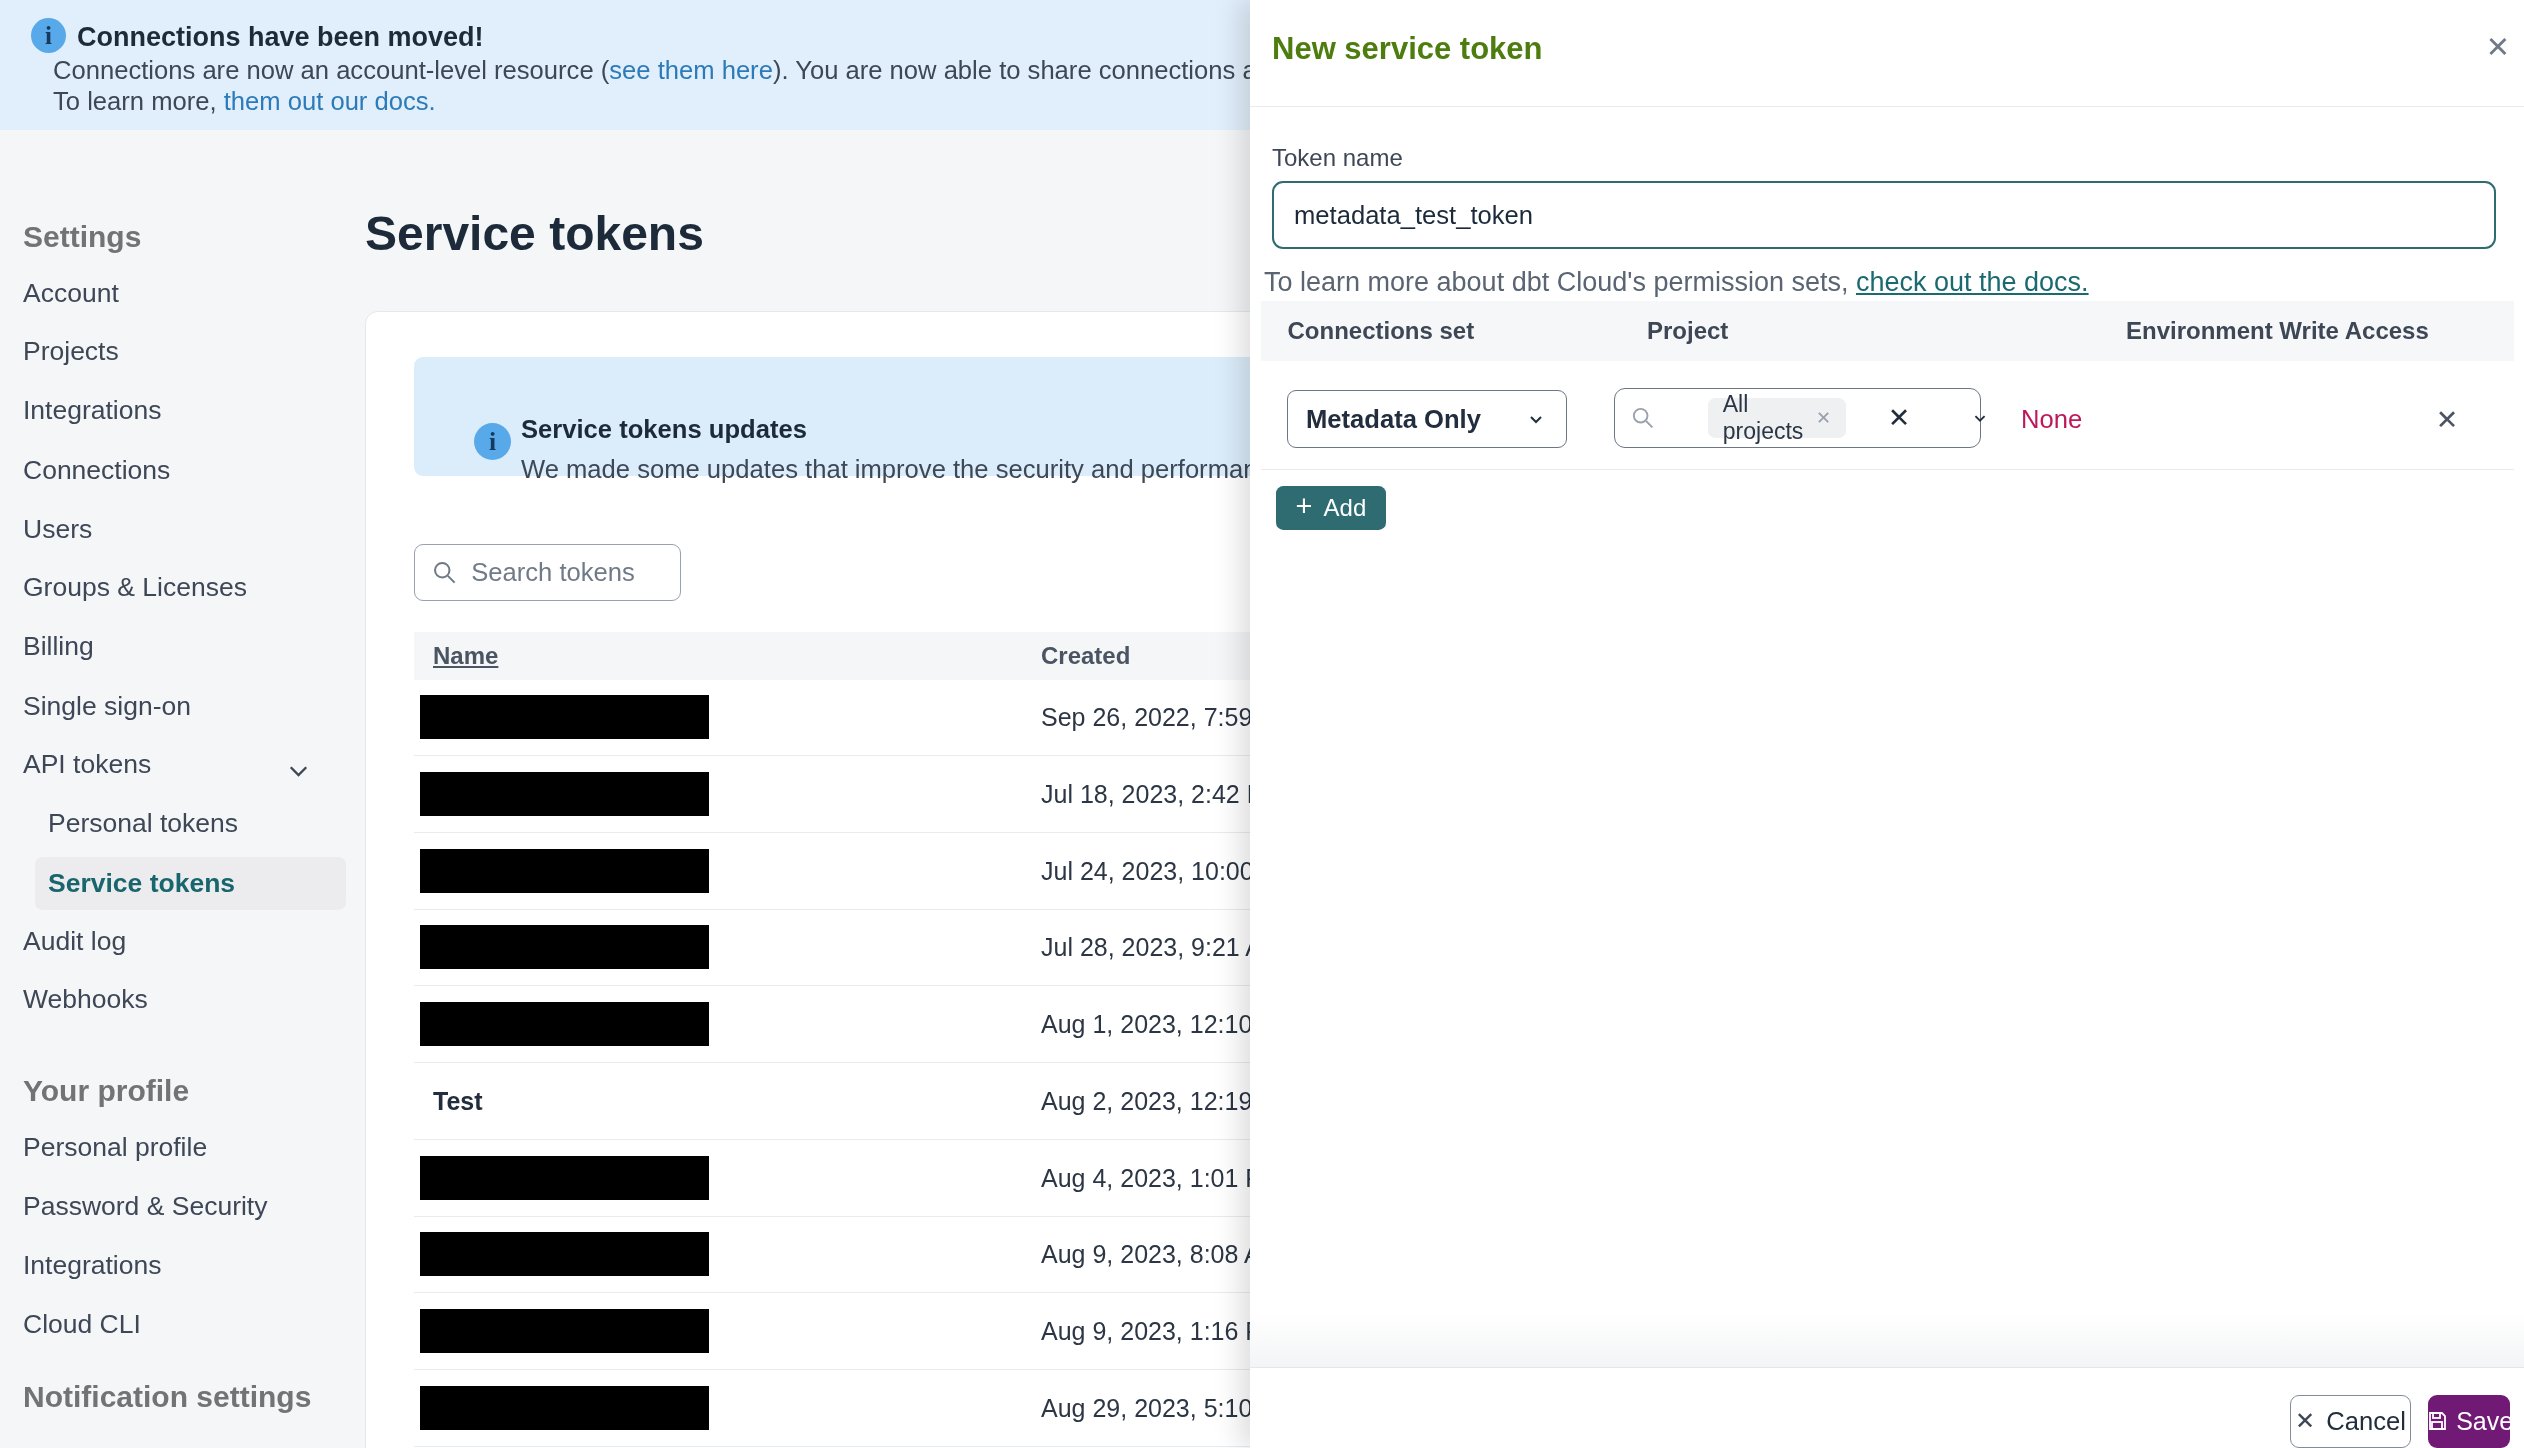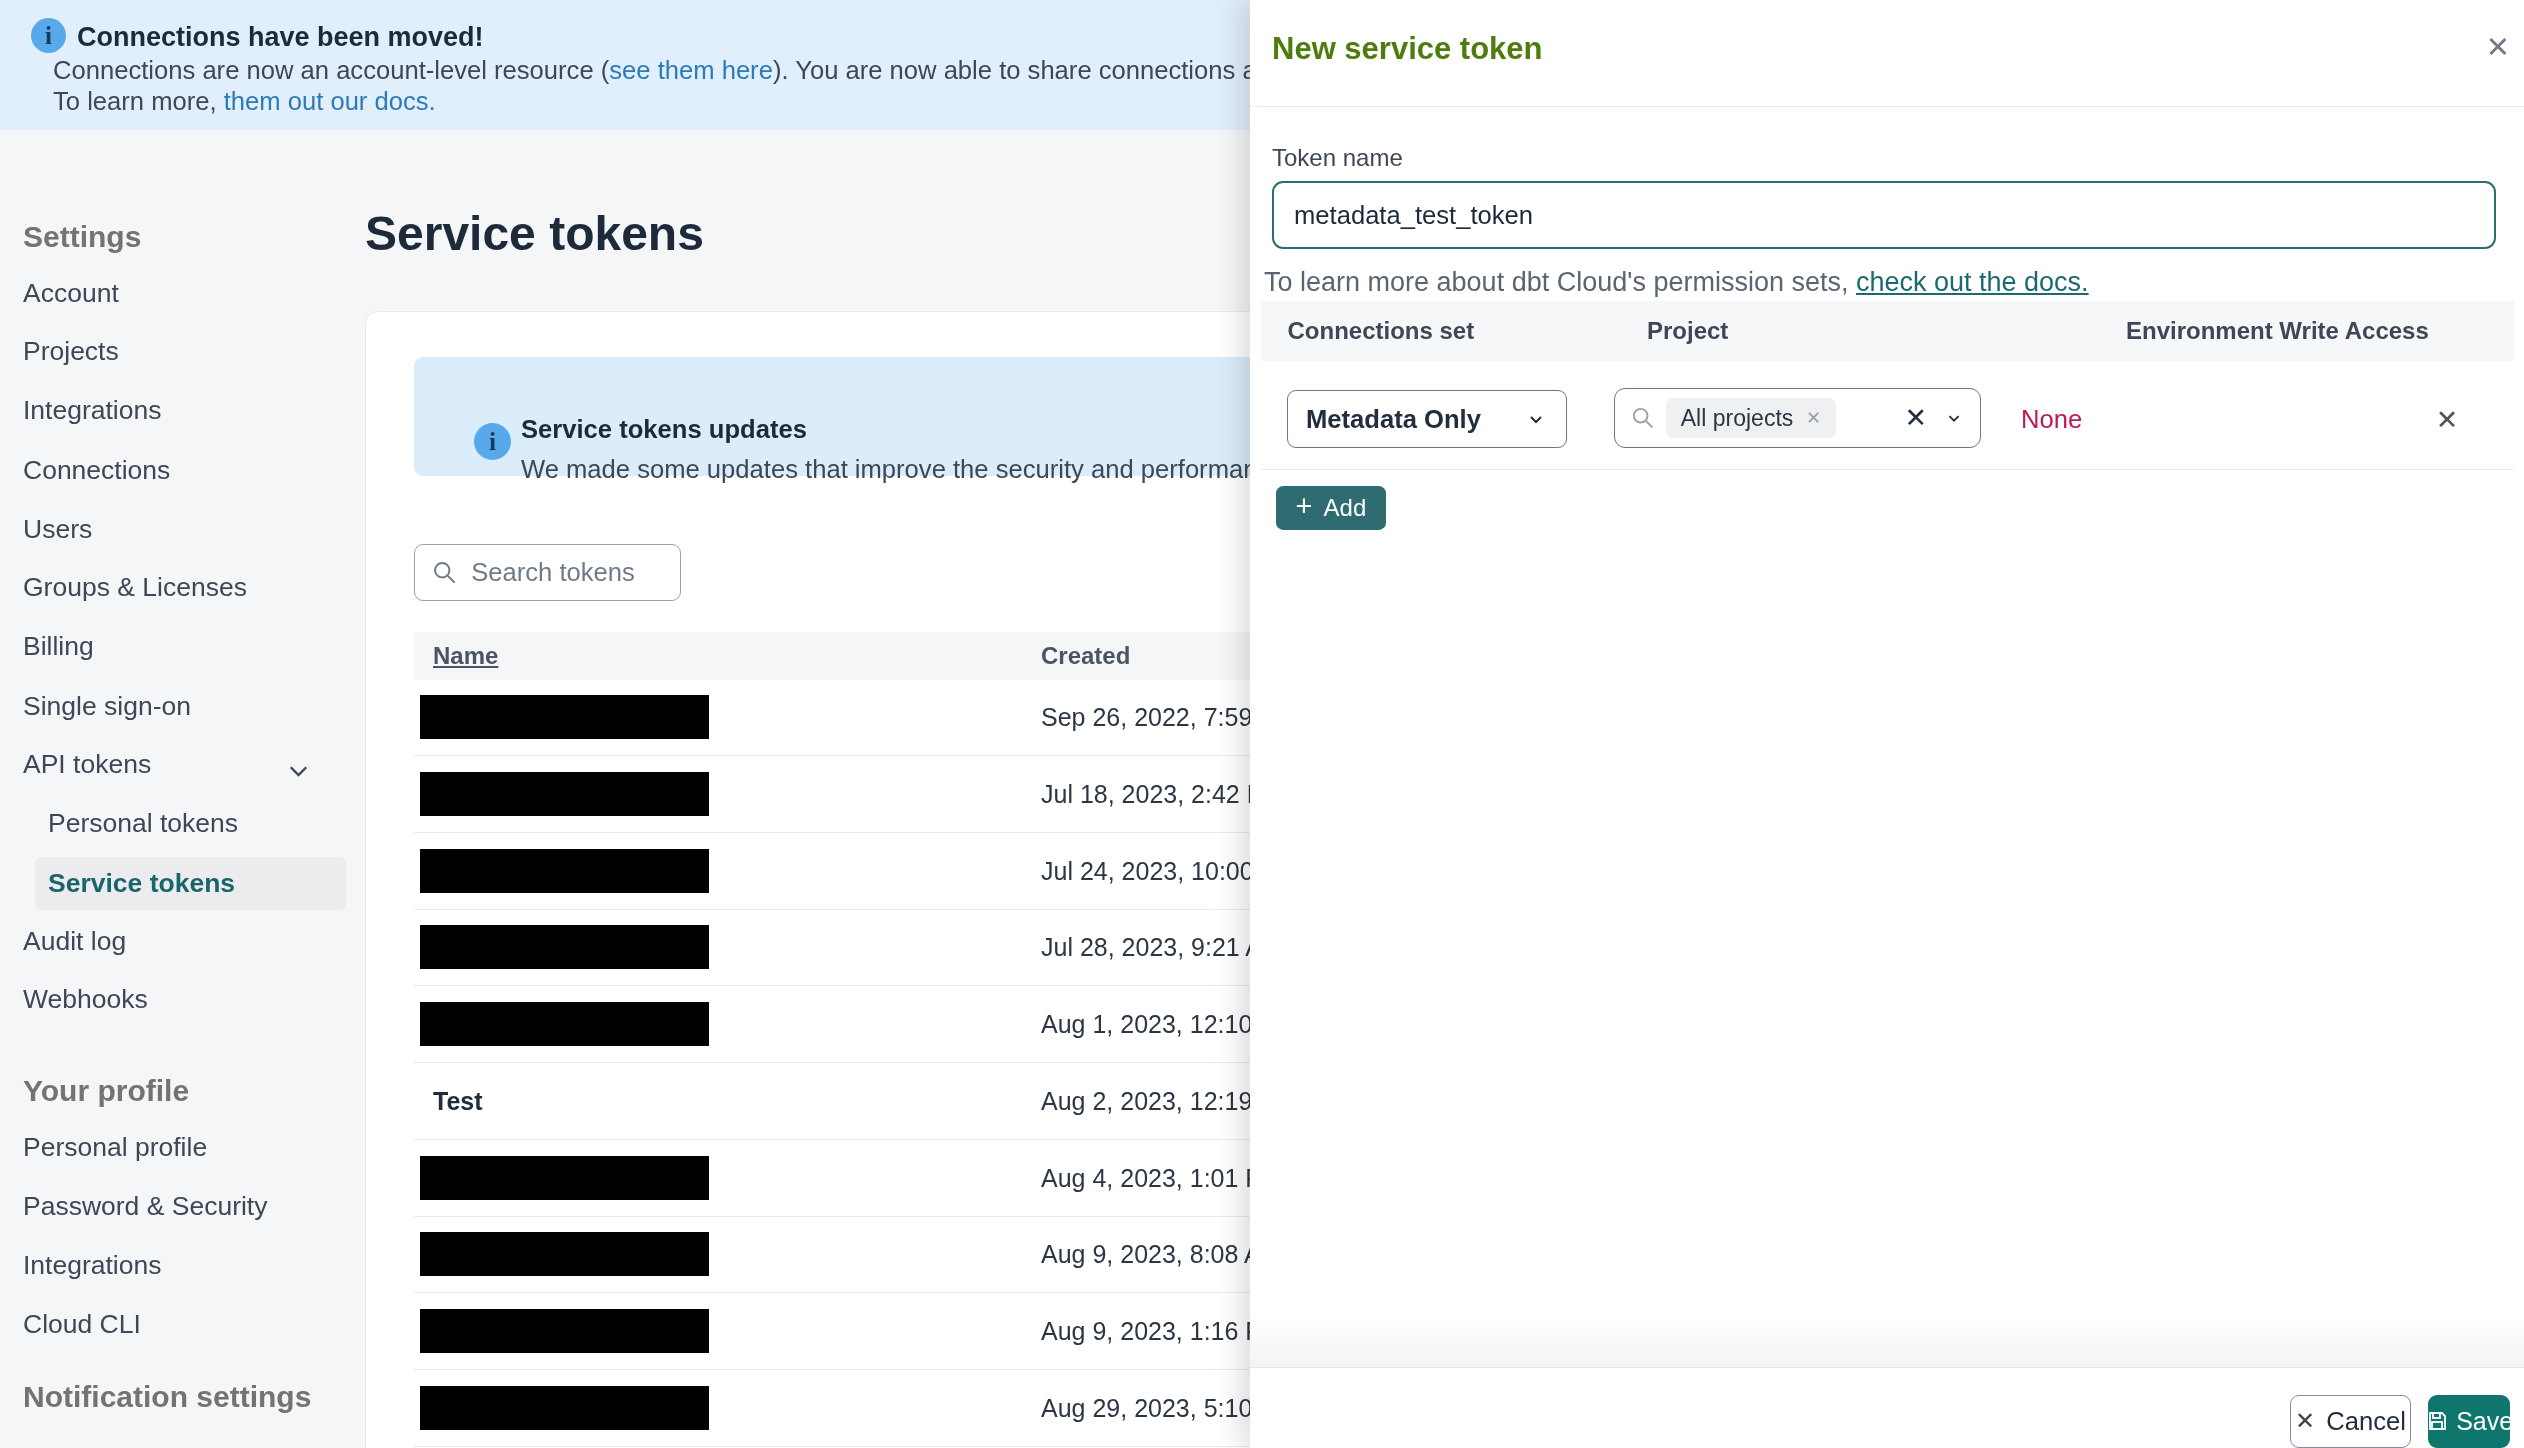--- a/index.html
+++ b/index.html
@@ -60,21 +60,21 @@
                  font-family:inherit; background:#fff; }
   .dw-caption { position:absolute; left:14px; top:267px; font-size:27px; color:#5a6472; white-space:nowrap; }
   .teal-link { color:#1a6a6f; text-decoration:underline; cursor:pointer; }
   .perm-head { position:absolute; left:11px; top:301px; width:1253px; height:60px; background:#f6f7f8; }
   .ph { position:absolute; top:16.4px; font-size:24px; font-weight:bold; color:#3d4756; }
   .ph-set { left:26.5px; } .ph-project { left:386px; } .ph-env { left:865px; }
   .select1 { position:absolute; left:37px; top:390px; width:280px; height:58px; border:1.8px solid #6d7683;
              border-radius:9px; background:#fff; display:flex; align-items:center; padding:0 18px; cursor:pointer; }
   .select1 .sel-text { font-size:25.6px; font-weight:bold; color:#222e3d; flex:1; }
   .select2 { position:absolute; left:364px; top:388px; width:367px; height:60px; border:1.8px solid #6d7683;
-             border-radius:11px; background:#fff; display:flex; align-items:center; padding:0 14.6px; cursor:pointer; }
+             border-radius:11px; background:#fff; display:flex; align-items:center; padding:0 14.6px; cursor:pointer;gap:42px; }
   .chip { display:flex; align-items:center; background:#eef0f2; border-radius:7.3px; height:40px; padding:0 14.6px;
           margin-left:11px; }
   .chip-label { font-size:23px; color:#2b3644; }
   .chip-x { font-size:18px; color:#98a0ac; margin-left:12.8px; cursor:pointer; }
   .sel2-clear { font-size:27px; color:#222e3d; margin-left:auto; cursor:pointer; font-weight:400; }
   .sel2-chevron { margin-left:16.4px; cursor:pointer; }
   .env-none { position:absolute; left:771px; top:405px; font-size:25.6px; color:#be185d; }
   .row-remove { position:absolute; left:1177px; top:400px; width:40px; height:40px; font-size:27px; color:#4a5462;
                 display:flex; align-items:center; justify-content:center; cursor:pointer; }
   .row-divider { position:absolute; left:11px; top:469px; width:1253px; height:0.9px; background:#e8eaec; }
@@ -83,21 +83,21 @@
              padding:0 20px; cursor:pointer; }
   .add-plus { font-size:29px; font-weight:400; line-height:1; margin-top:-2.7px; }
   .footer-fade { position:absolute; left:0; top:1313px; width:1275px; height:55px;
                  background:linear-gradient(to bottom, rgba(243,244,246,0), #f3f4f6); }
   .dw-footer { position:absolute; left:0; top:1367px; width:1275px; height:81px; background:#fff;
                border-top:0.9px solid #e4e6e9; }
   .cancel-btn { position:absolute; left:1040px; top:26.5px; width:121px; height:53px; background:#fff;
                 border:1.8px solid #828c99; border-radius:9px; font-size:25.6px; color:#222e3d; font-family:inherit;
                 display:flex; align-items:center; justify-content:center; gap:11px; cursor:pointer; }
   .cancel-x { font-size:24px; color:#3d4756; font-weight:400; }
-  .save-btn { position:absolute; left:1178px; top:26.5px; width:82px; height:53px; background:#0f766e; border:none;
+  .save-btn { position:absolute; left:1178px; top:26.5px; width:82px; height:53px; background:#701a75; border:none;
               border-radius:9px; font-size:25px; color:#fff; font-family:inherit;
               display:flex; align-items:center; justify-content:center; gap:7.3px; cursor:pointer; }
   svg { display:block; }
 </style>
 </head>
 <body>
 
 <div class="stage">
 
   <div class="top-banner">

